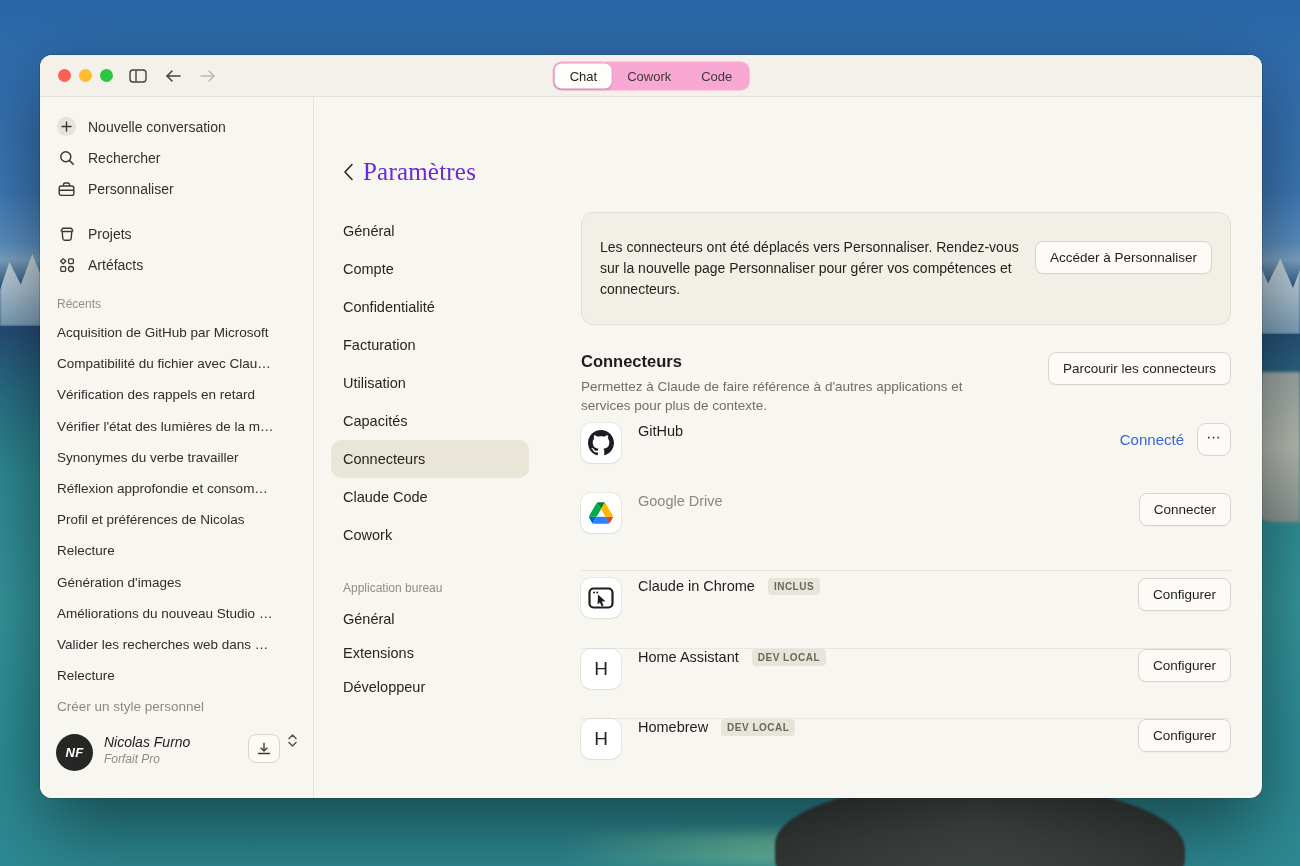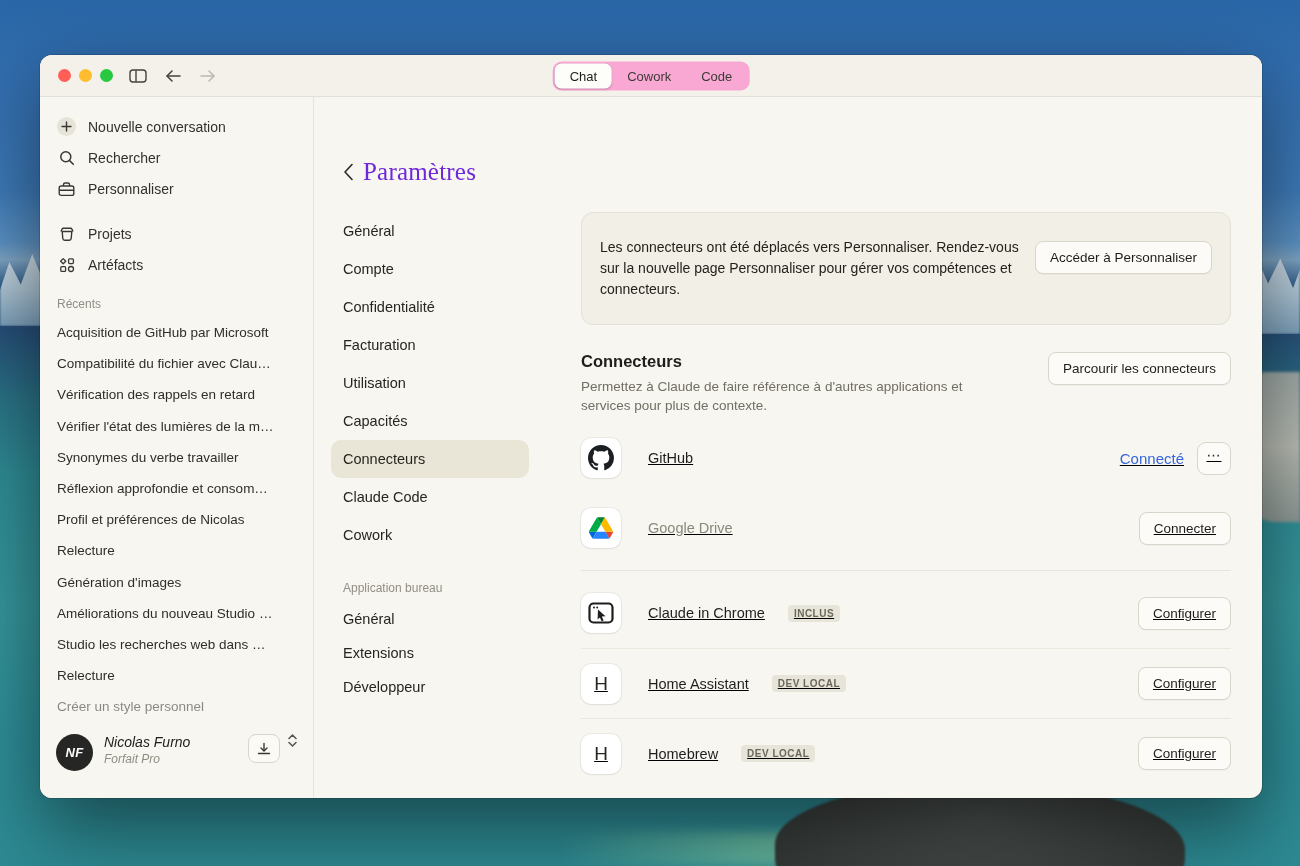--- a/index.html
+++ b/index.html
@@ -65,21 +65,21 @@
   .banner { background:#f1efe6; border:1px solid #e3e0d5; border-radius:12px; padding:24px 18px; display:flex; align-items:flex-start; gap:10px; }
   .banner-text { flex:1; font-size:14px; line-height:21px; color:#23221d; max-width:480px; }
   .btn { background:#fcfbf7; border:1px solid #d8d5ca; border-radius:8px; padding:8px 14px; font-size:13.5px; color:#1f1e1d; white-space:nowrap; font-family:inherit; box-shadow:0 1px 1px rgba(0,0,0,.03); cursor:default; }
   .banner .btn { margin-top:4px; }
 
   .section-head { margin-top:27px; display:flex; justify-content:space-between; align-items:flex-start; }
   .section-title { font-size:16.5px; font-weight:bold; color:#1f1e1d; }
   .section-desc { font-size:13.5px; color:#716e64; line-height:19px; margin-top:6px; max-width:420px; }
 
   .conn-list { margin-top:8px; }
-  .conn-row { height:70px; display:flex; align-items:center; gap:27px;text-decoration:underline; }
+  .conn-row { height:70px; display:flex; align-items:flex-start; gap:17px; }
   .conn-row.bordered { border-top:1px solid #eae7dd; }
   .conn-divider { height:1px; background:#e7e4da; margin:7px 0; }
   .tile { width:40px; height:40px; flex:0 0 40px; background:#fff; border-radius:10px; display:flex; align-items:center; justify-content:center; box-shadow:0 0 0 1px rgba(0,0,0,.05),0 1px 2px rgba(0,0,0,.05); }
   .tile .letter { font-size:19px; color:#26251f; }
   .conn-name { font-size:14.5px; color:#1f1e1d; }
   .conn-name.muted { color:#8a877b; }
   .badge { font-size:10px; font-weight:bold; letter-spacing:.5px; color:#6b6759; background:#e7e4d9; border-radius:4px; padding:3px 6px; margin-left:10px; }
   .conn-right { margin-left:auto; display:flex; align-items:center; gap:13px; }
   .status { font-size:15px; }
   .menu-btn { width:34px; height:33px; border:1px solid #d8d5ca; border-radius:9px; background:#fcfbf8; font-size:14px; letter-spacing:1px; color:#26251f; display:flex; align-items:center; justify-content:center; padding-bottom:6px; cursor:default; }
@@ -191,21 +191,21 @@
       <div class="sb-recent">Acquisition de GitHub par Microsoft</div>
       <div class="sb-recent">Compatibilité du fichier avec Clau…</div>
       <div class="sb-recent">Vérification des rappels en retard</div>
       <div class="sb-recent">Vérifier l'état des lumières de la m…</div>
       <div class="sb-recent">Synonymes du verbe travailler</div>
       <div class="sb-recent">Réflexion approfondie et consom…</div>
       <div class="sb-recent">Profil et préférences de Nicolas</div>
       <div class="sb-recent">Relecture</div>
       <div class="sb-recent">Génération d'images</div>
       <div class="sb-recent">Améliorations du nouveau Studio …</div>
-      <div class="sb-recent">Studio les recherches web dans …</div>
+      <div class="sb-recent">Valider les recherches web dans …</div>
       <div class="sb-recent">Relecture</div>
       <div class="sb-recent" style="opacity:.55">Créer un style personnel</div>
 
       <div class="sb-user">
         <div class="avatar">NF</div>
         <div class="user-meta">
           <div class="user-name">Nicolas Furno</div>
           <div class="user-plan">Forfait Pro</div>
         </div>
         <div class="dl-btn">

